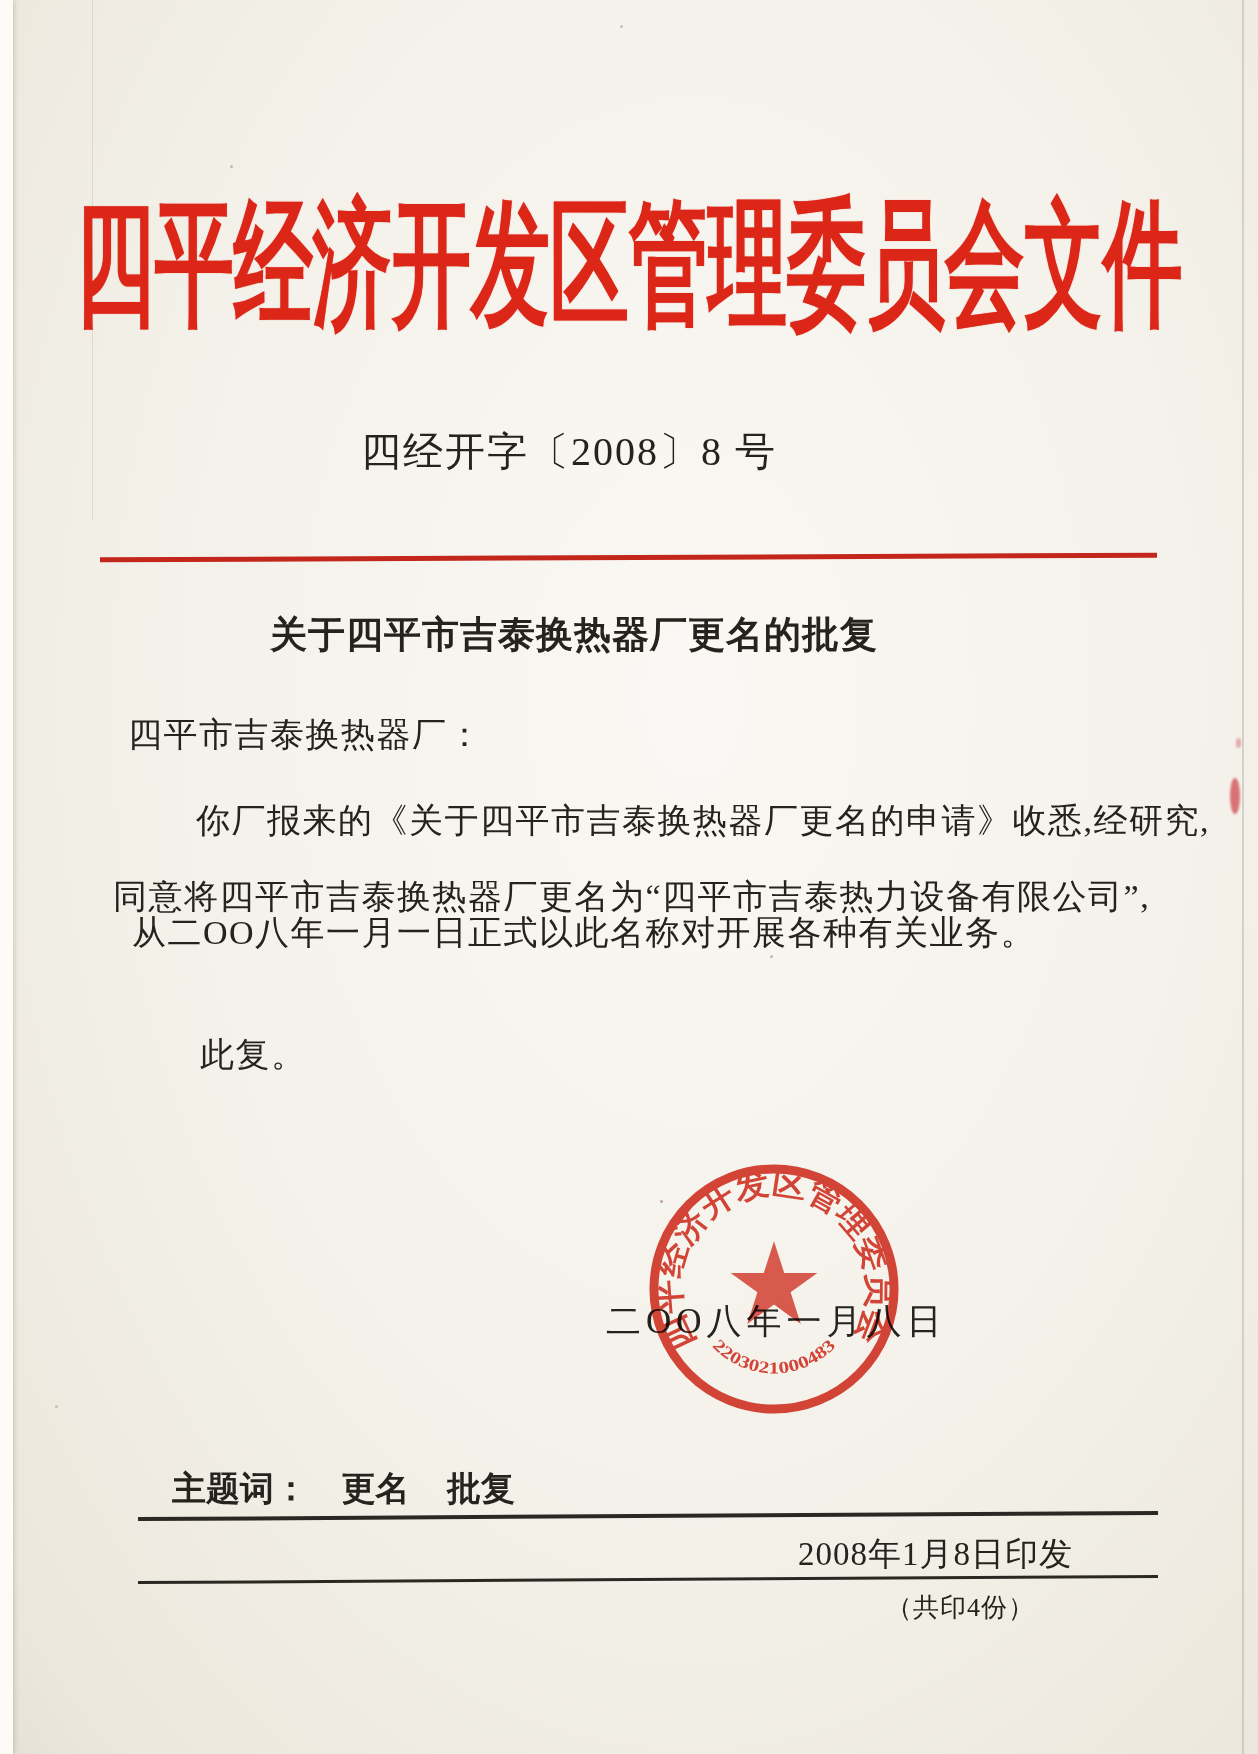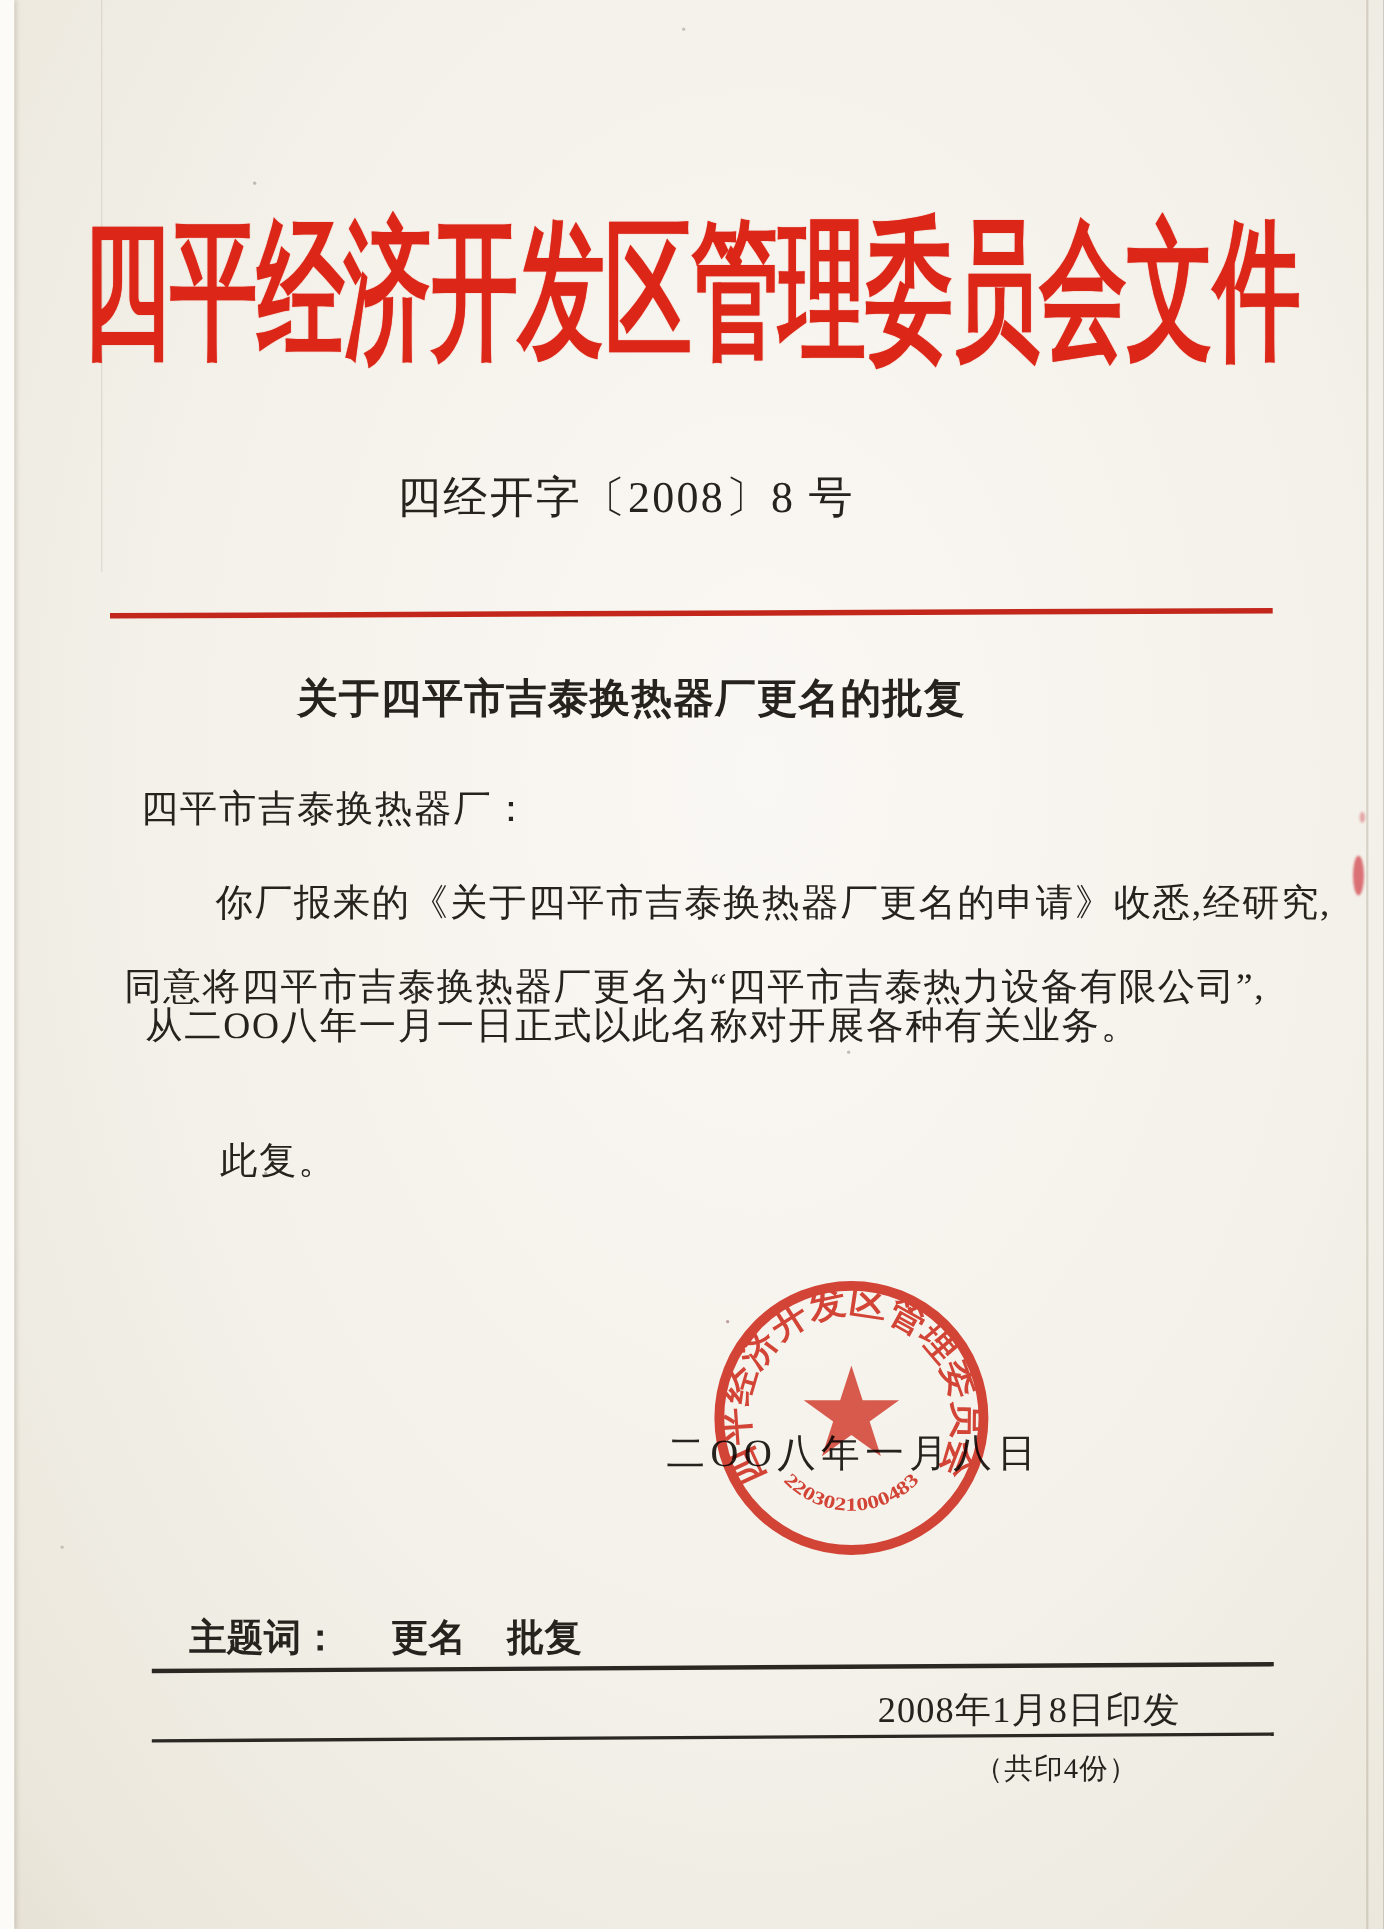--- a/index.html
+++ b/index.html
@@ -69,21 +69,21 @@
   }
   .seal .ring{stroke:#d8392b;fill:none;stroke-width:9;}
   .seal text{fill:#d8392b;font-family:"Liberation Serif","DejaVu Serif",serif;font-weight:bold;}
   .seal .star{fill:#d8392b;opacity:.88;}
 
   .keywords{
     position:absolute;left:172px;top:1466px;
     font-family:"Liberation Sans","DejaVu Sans",sans-serif;
     font-weight:bold;font-size:34px;white-space:nowrap;
   }
-  .kw1{margin-left:38px;}
+  .kw1{margin-left:24px;}
   .kw2{margin-left:28px;}
 
   .black-rule{position:absolute;left:138px;width:1020px;background:#2b2823;transform:rotate(-0.35deg);}
   .rule-top{top:1514px;height:4px;}
   .rule-bottom{top:1578px;height:3px;}
 
   .footer-office{position:absolute;left:148px;top:1534px;font-size:32px;letter-spacing:2px;white-space:nowrap;}
   .footer-date{position:absolute;left:798px;top:1532px;font-size:33px;letter-spacing:1px;white-space:nowrap;}
   .copies{position:absolute;left:886px;top:1590px;font-size:26px;letter-spacing:1px;white-space:nowrap;}
 </style>

